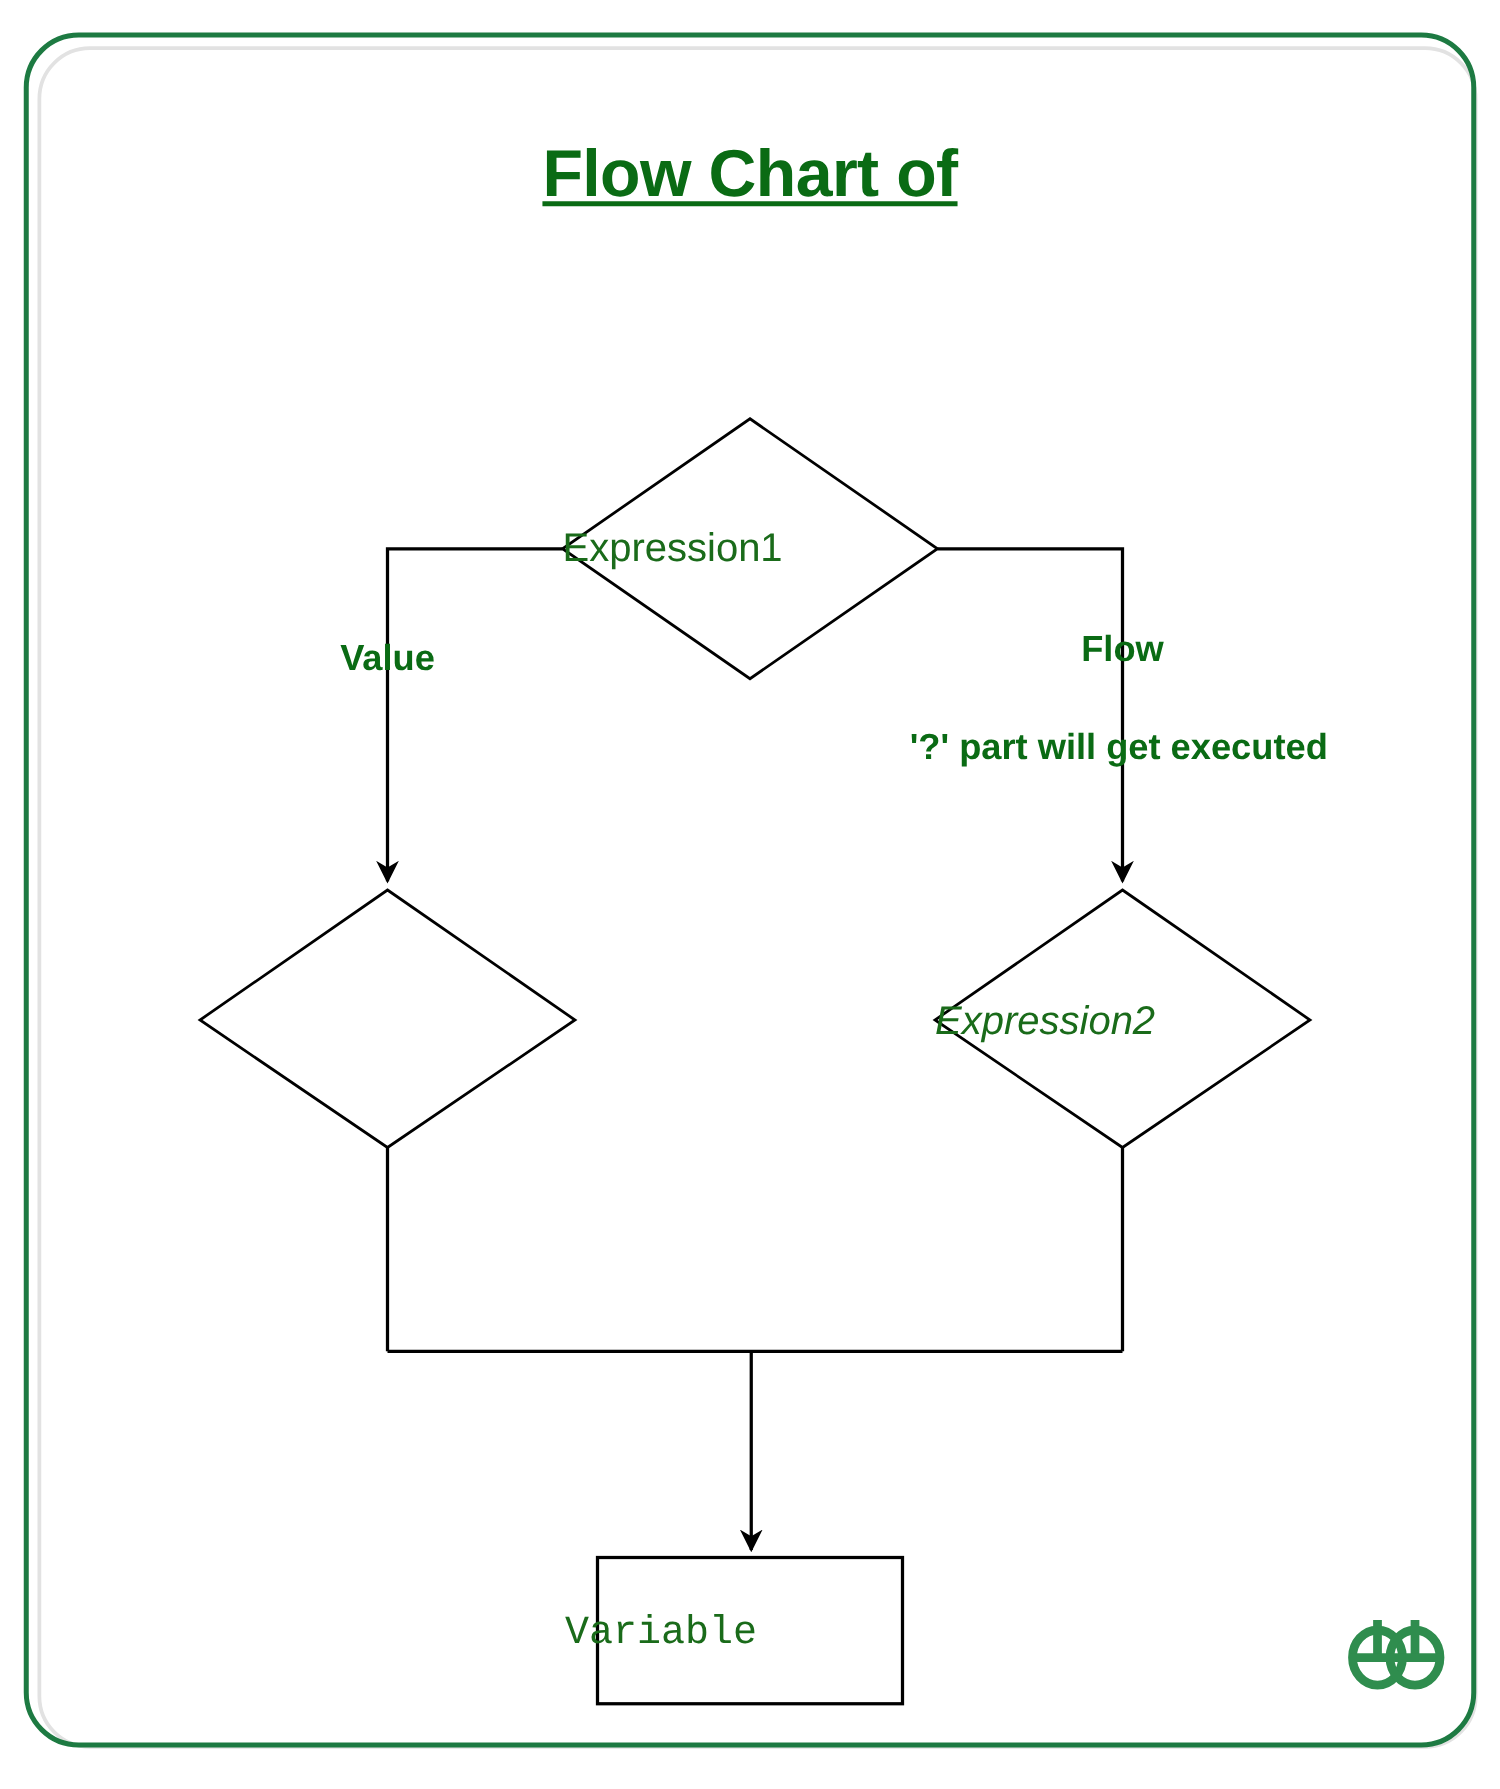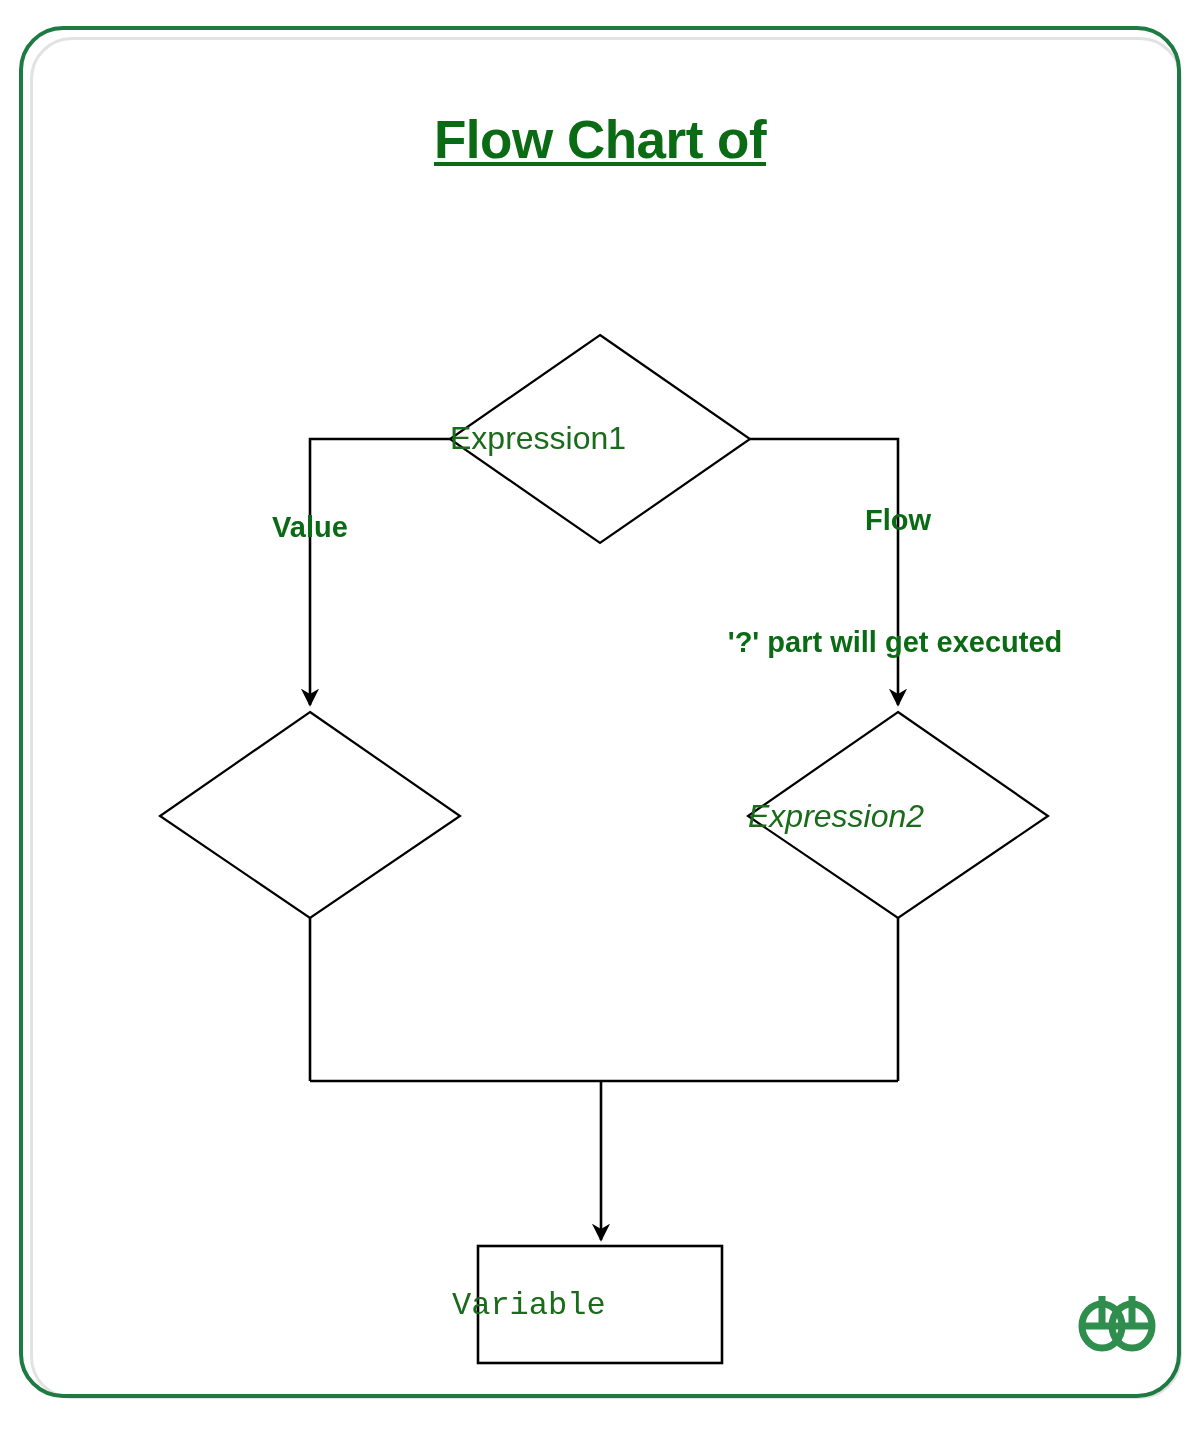--- a/index.html
+++ b/index.html
@@ -137,21 +137,21 @@
 
   <div class="node-label" style="left:748px; top:798px; width:300px;font-style:italic;">Expression2</div>
 
   <div class="node-label" style="left:452px; top:1287px; width:224px;font-family:Liberation Mono, monospace;">Variable</div>
 
   <div class="edge-label" style="left:210px; top:511px; width:200px;">Value</div>
 
 
   <div class="edge-label" style="left:798px; top:504px; width:200px;">Flow</div>
 
-  <div class="edge-label" style="left:695px; top:582px; width:400px;margin-top:44px;">'?' part will get executed</div>
+  <div class="edge-label" style="left:695px; top:582px; width:400px;">'?' part will get executed</div>
 
 
   <svg class="logo" viewBox="0 0 110 105" xmlns="http://www.w3.org/2000/svg">
     <g fill="none" stroke="#2f8d4e" stroke-width="7" stroke-linecap="butt">
 
       <path d="M 40 30 A 20 22 0 1 0 40 74 A 20 22 0 0 0 40 30 Z"></path>
       <path d="M 40 22 L 40 52"></path>
 
       <path d="M 70 30 A 20 22 0 1 1 70 74 A 20 22 0 0 1 70 30 Z"></path>
       <path d="M 70 22 L 70 52"></path>

